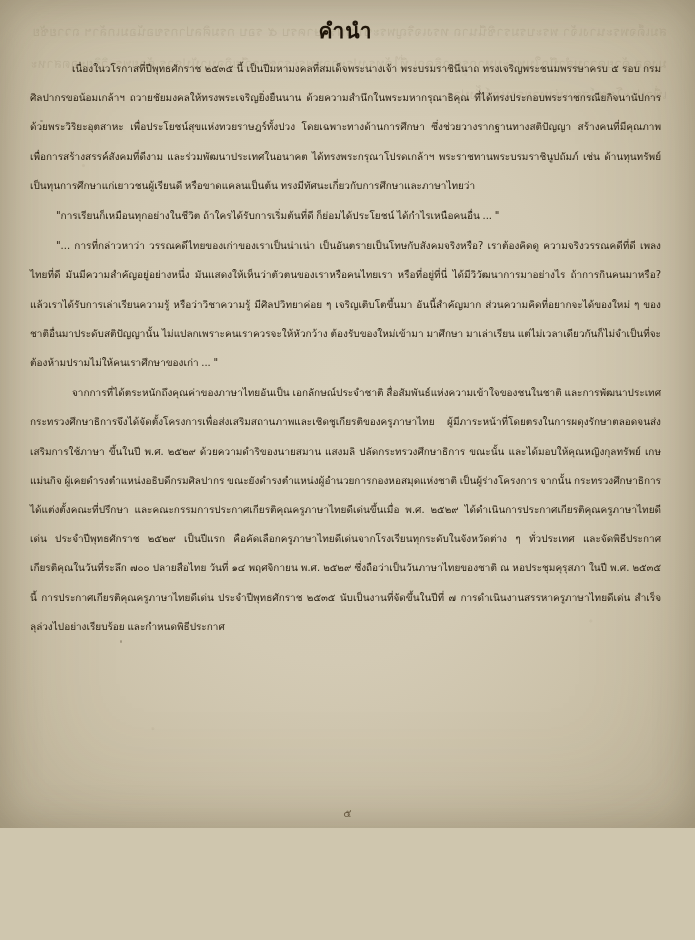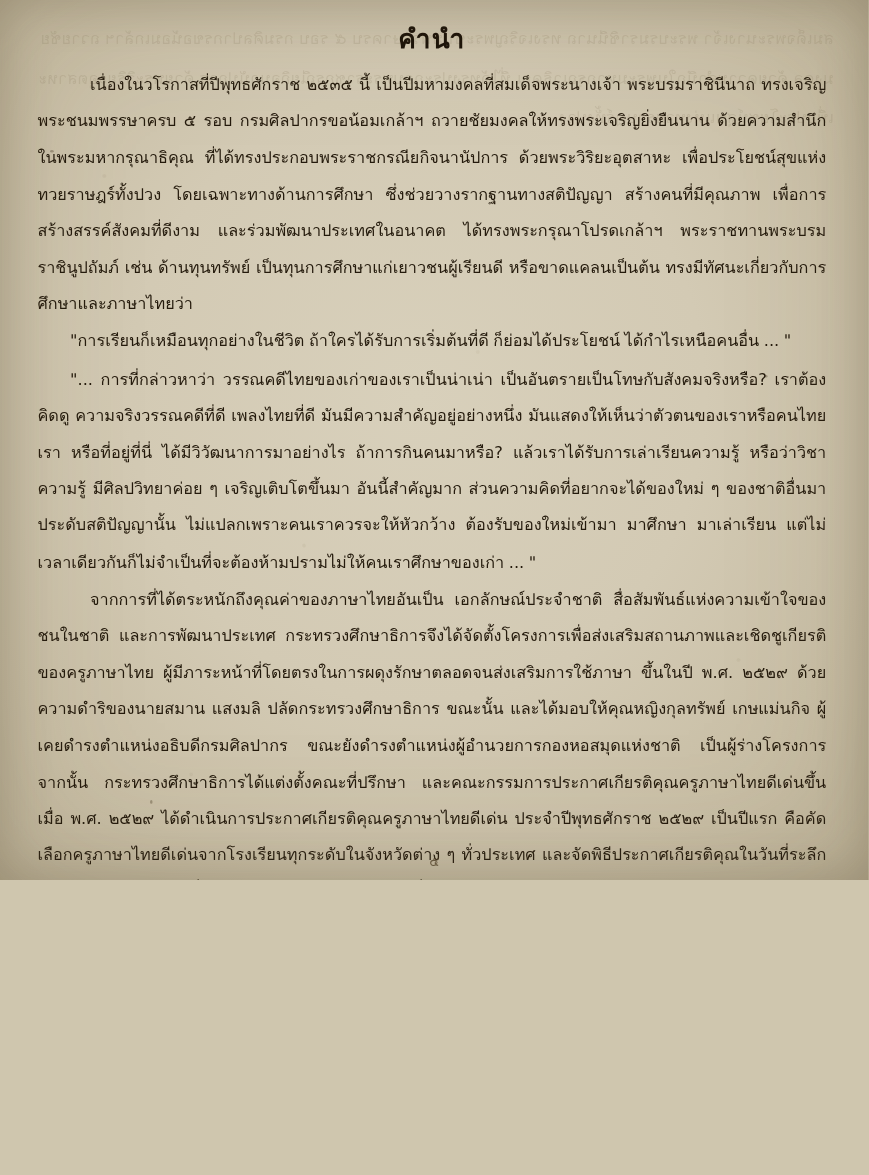--- a/index.html
+++ b/index.html
@@ -9,21 +9,21 @@
   body {
     width: 695px;
     height: 940px;
     background: #cfc6ae;
     font-family: "DejaVu Sans", sans-serif;
     overflow: hidden;
   }
   .page {
     position: relative;
     width: 695px;
-    height: 704px;
+    height: 828px;
     background:
       radial-gradient(ellipse at 48% 45%, #d8d0bb 0%, #d3cab4 45%, #c9bfa6 75%, #bfb59b 100%);
     box-sizing: border-box;
     overflow: hidden;
   }
   
   .grain {
     position: absolute;
     inset: 0;
     pointer-events: none;
@@ -72,21 +72,21 @@
     text-align: center;
     font-size: 21px;
     font-weight: bold;
     color: #1b1208;
     letter-spacing: 1px;
     margin: 2px 0 8px 0;
     line-height: 30px;
   }
   .body-text {
     color: #241a0c;
-    font-size: 13px;
+    font-size: 10px;
     line-height: 29.2px;
     text-align: justify;
     text-justify: inter-word;
     word-spacing: -0.5px;
   }
   .para {
     margin: 0 0 0 0;
     text-indent: 0;
   }
   .para + .para {

